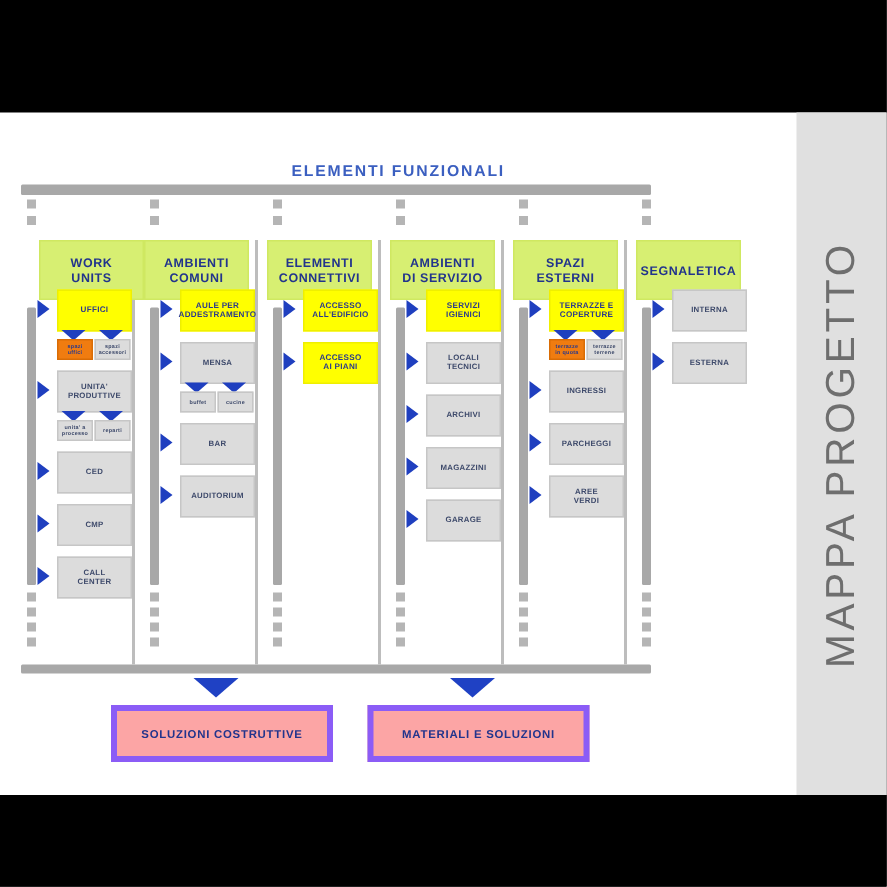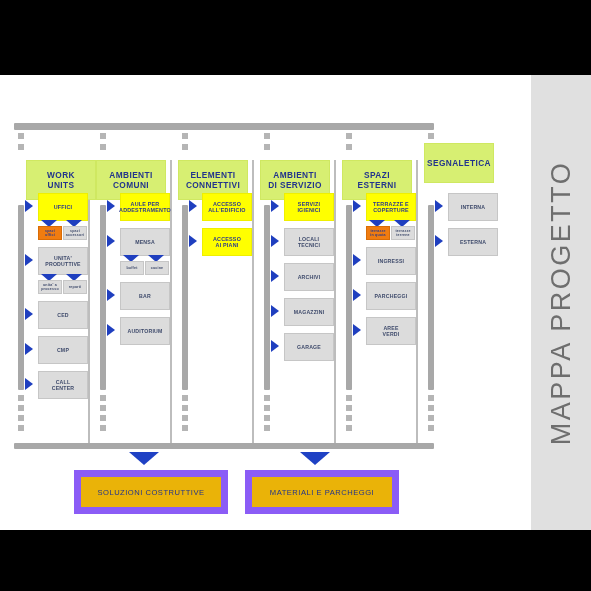--- a/index.html
+++ b/index.html
@@ -57,34 +57,35 @@
   .node.yellow{background:#ffff00;border:1px solid #efef00;color:#2b3a8c;font-size:5.4px;}
   .node.orange{background:#f07c10;border:1px solid #d96c05;color:#2b3a8c;font-size:3.6px;}
   .node.sub{background:#dcdcdc;border:1px solid #c6c6c6;color:#3e4a6b;font-size:3.6px;}
 
   
   .arr-r{position:absolute;width:0;height:0;border-top:6px solid transparent;border-bottom:6px solid transparent;border-left:8px solid #1f3fbf;}
   .arr-d{position:absolute;width:0;height:0;border-left:8px solid transparent;border-right:8px solid transparent;border-top:7px solid #1f3fbf;}
   .arr-d.big{border-left:15px solid transparent;border-right:15px solid transparent;border-top:13px solid #1f41c4;}
 
   .bottombox{
-    position:absolute;background:#eab308;border:7px solid #8b5cf6;
+    position:absolute;background:#fca5a5;border:4px solid #8b5cf6;
     display:flex;align-items:center;justify-content:center;text-align:center;
-    color:#22348c;font-weight:normal;font-size:7.6px;letter-spacing:.5px;
+    color:#22348c;font-weight:bold;font-size:7.6px;letter-spacing:.5px;
   }
 </style>
 </head>
 <body>
 
 <div id="stage">
 
   <div id="slide">
 
     <div id="diagram">
 
+      <div class="hdr-title">ELEMENTI FUNZIONALI</div>
 
       <div class="railtop"></div>
       <div class="railbot"></div>
 
       <div id="connectors">
           <div class="conn-sq" style="left: 18px; top: 58px;"></div>
           <div class="conn-sq" style="left: 18px; top: 69px;"></div>
           <div class="conn-sq" style="left: 100px; top: 58px;"></div>
           <div class="conn-sq" style="left: 100px; top: 69px;"></div>
           <div class="conn-sq" style="left: 182px; top: 58px;"></div>
@@ -193,38 +194,38 @@
           <div class="arr-d" style="left: 369px; top: 145px;"></div>
           <div class="node orange" style="left: 366px; top: 151px; width: 22px; height: 12px;">terrazze<br>in quota</div>
           <div class="arr-d" style="left: 394px; top: 145px;"></div>
           <div class="node sub" style="left: 391px; top: 151px; width: 22px; height: 12px;">terrazze<br>terrene</div>
           <div class="node grey" style="left: 366px; top: 172px; width: 48px; height: 26px;">INGRESSI</div>
           <div class="arr-r" style="left: 353px; top: 179px;"></div>
           <div class="node grey" style="left: 366px; top: 207px; width: 48px; height: 26px;">PARCHEGGI</div>
           <div class="arr-r" style="left: 353px; top: 214px;"></div>
           <div class="node grey" style="left: 366px; top: 242px; width: 48px; height: 26px;">AREE<br>VERDI</div>
           <div class="arr-r" style="left: 353px; top: 249px;"></div>
-          <div class="cat" style="left: 424px; top: 68px; width: 68px; height: 38px;">SEGNALETICA</div>
+          <div class="cat" style="left: 424px; top: 85px; width: 68px; height: 38px;">SEGNALETICA</div>
           <div class="vrail" style="left: 428px; top: 130px; height: 185px;"></div>
           <div class="vrail-dots" style="left: 428px; top: 320px;">
             <i></i>
             <i></i>
             <i></i>
             <i></i>
           </div>
           <div class="node grey" style="left: 448px; top: 118px; width: 48px; height: 26px;">INTERNA</div>
           <div class="arr-r" style="left: 435px; top: 125px;"></div>
           <div class="node grey" style="left: 448px; top: 153px; width: 48px; height: 26px;">ESTERNA</div>
           <div class="arr-r" style="left: 435px; top: 160px;"></div>
         </div>
       <div id="bottom-layer">
           <div class="arr-d big" style="left: 129px; top: 377px;"></div>
           <div class="bottombox" style="left: 74px; top: 395px; width: 140px; height: 30px;">SOLUZIONI COSTRUTTIVE</div>
           <div class="arr-d big" style="left: 300px; top: 377px;"></div>
-          <div class="bottombox" style="left: 245px; top: 395px; width: 140px; height: 30px;">MATERIALI E PARCHEGGI</div>
+          <div class="bottombox" style="left: 245px; top: 395px; width: 140px; height: 30px;">MATERIALI E SOLUZIONI</div>
         </div>
 
     </div>
 
     <div id="sidepanel">
       <div id="sidetitle">MAPPA PROGETTO</div>
     </div>
 
   </div>
 

